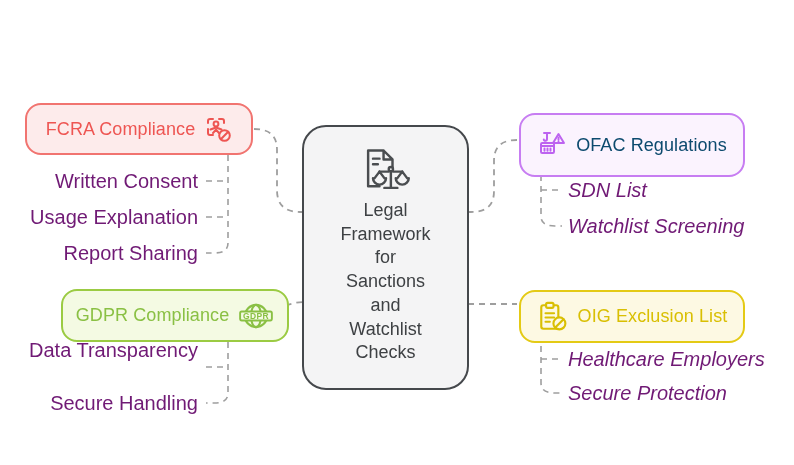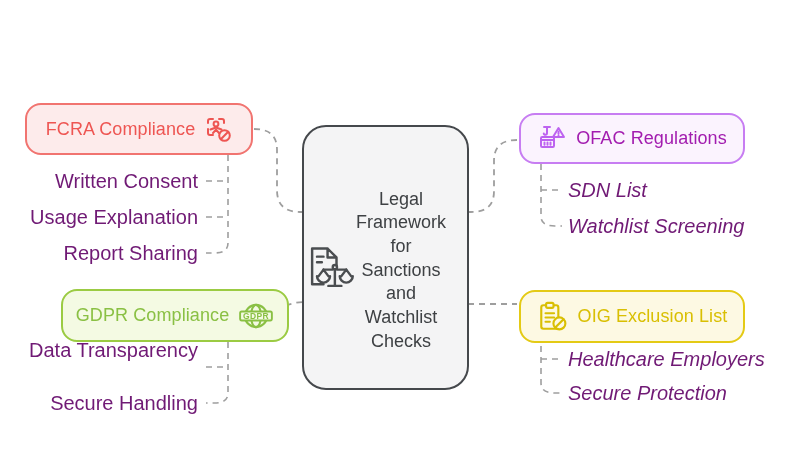--- a/index.html
+++ b/index.html
@@ -9,25 +9,25 @@
   }
   .connectors{position:absolute;left:0;top:0;width:794px;height:465px;}
   .connectors path{fill:none;stroke:#9e9e9e;stroke-dasharray:6 5;}
   .connectors path.main{stroke-width:1.8px;}
   .connectors path.sub{stroke-width:1.6px;}
   .node{position:absolute;box-sizing:border-box;display:flex;align-items:center;justify-content:center;}
   .branch{border-radius:16px;border:2px solid;gap:9px;padding:0 10px;font-size:18px;font-weight:500;letter-spacing:.1px;white-space:nowrap;}
   .branch svg{flex:0 0 auto;display:block;}
   .fcra{left:25px;top:103px;width:228px;height:52px;background:#fdebeb;border-color:#f17470;color:#ee5552;}
   .gdpr{left:25px;top:289px;width:228px;height:53px;background:#f4fae3;border-color:#9bcb43;color:#8ac044;margin-left:36px;}
-  .ofac{left:519px;top:113px;width:226px;height:51px;background:#fbf3fe;border-color:#c77df2;color:#a21caf;}
+  .ofac{left:519px;top:113px;width:226px;height:64px;background:#fbf3fe;border-color:#c77df2;color:#0c4a6e;}
   .oig {left:519px;top:282px;width:226px;height:53px;background:#fdf9e3;border-color:#e4ca15;color:#d9bf03;margin-top:8px;}
   .center-node{
     left:302px;top:125px;width:167px;height:265px;background:#f4f4f5;border:2px solid #45484c;
-    border-radius:24px;flex-direction:row;justify-content:flex-start;padding-top:20px;
+    border-radius:24px;flex-direction:column;justify-content:flex-start;padding-top:20px;
   }
   .center-text{margin-top:6px;text-align:center;font-size:18px;line-height:23.7px;color:#3e4144;}
   .child{position:absolute;height:26px;line-height:26px;font-size:20px;color:#701a75;white-space:nowrap;}
   .child.l{right:596px;text-align:right;}
   .child.r{left:568px;text-align:left;font-style:italic;}
   .gdpr-banner-text{font-weight:bold;font-size:8px;letter-spacing:.4px;}
 </style>
 </head>
 <body>
 

